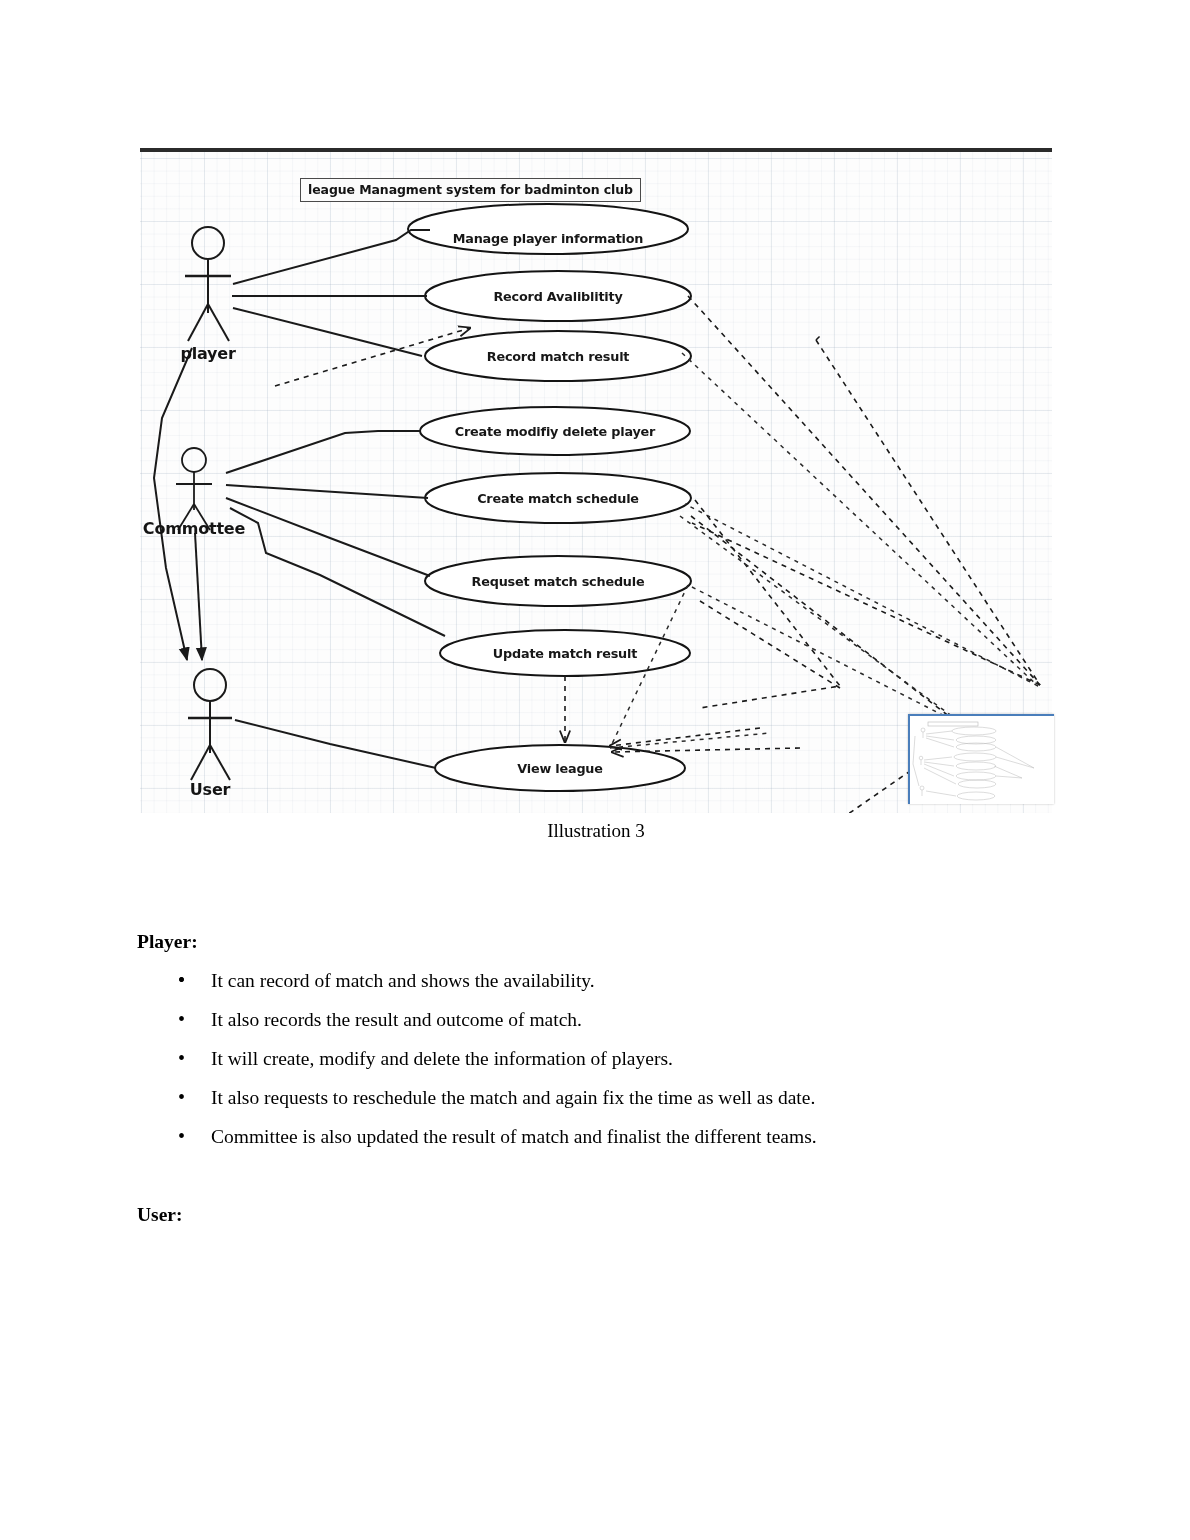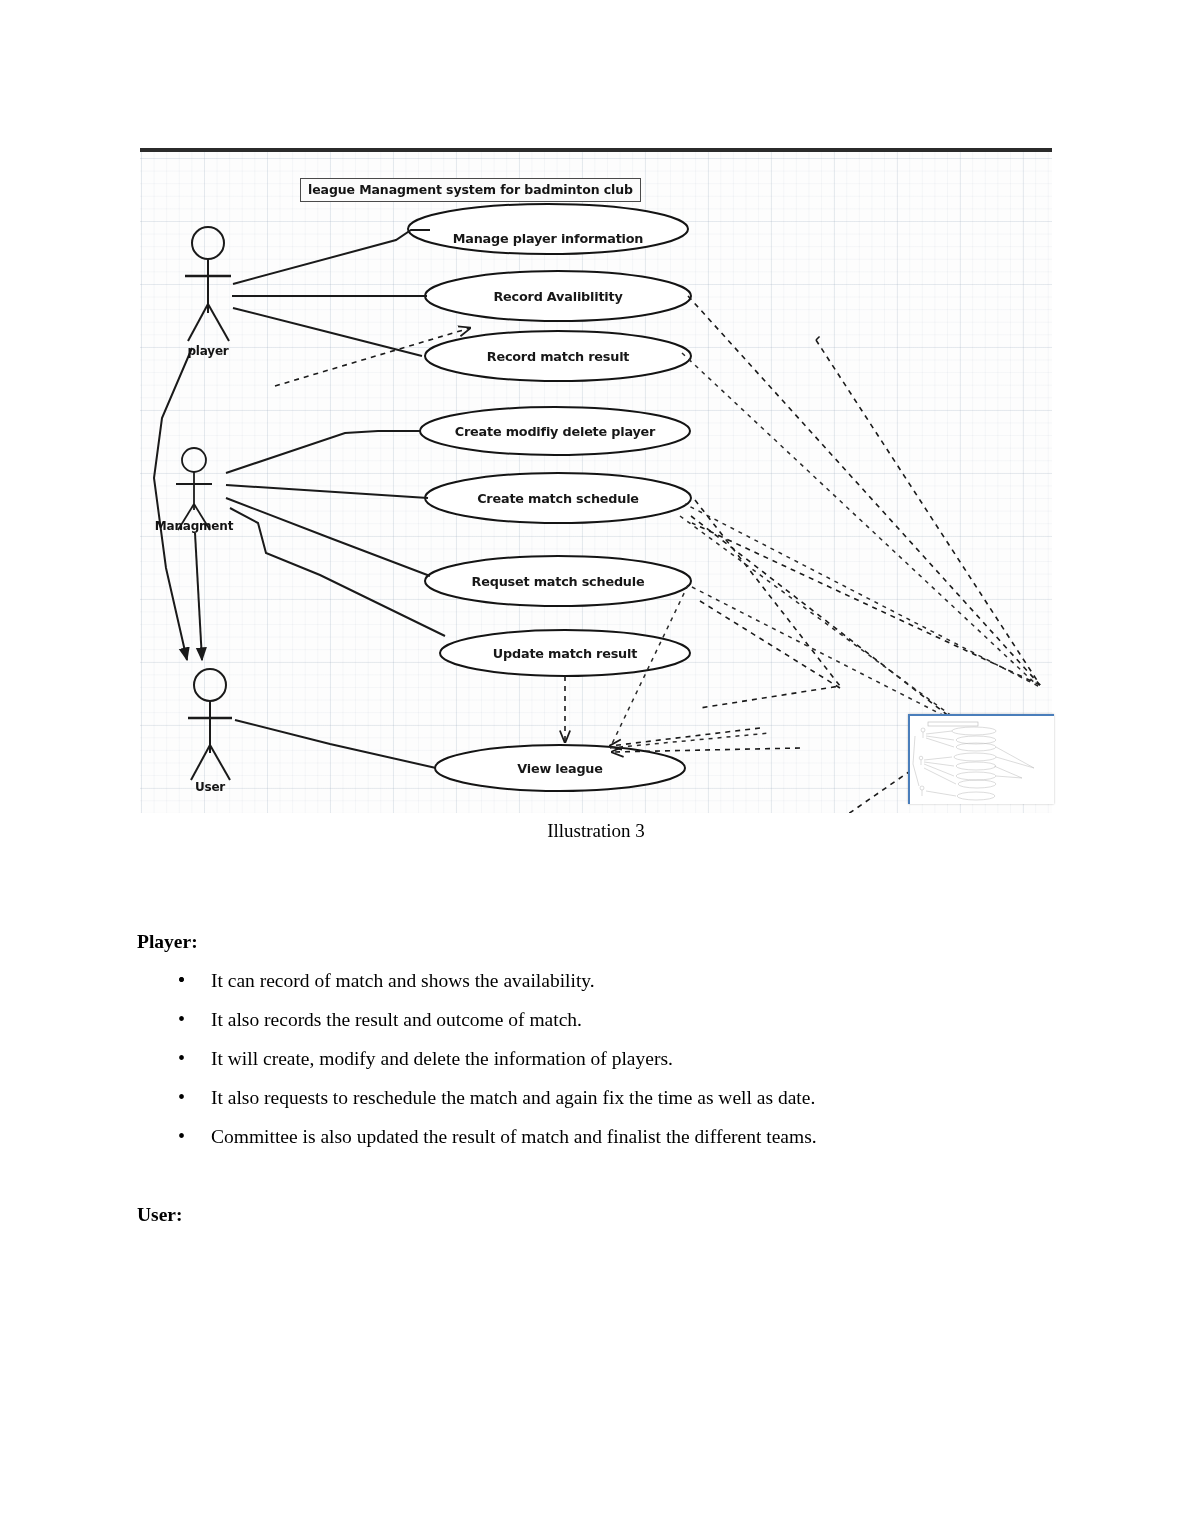--- a/index.html
+++ b/index.html
@@ -79,21 +79,21 @@
     font-size: 12.8px;
     font-weight: 600;
     color: #171717;
     white-space: nowrap;
     transform: translate(-50%, -50%);
     letter-spacing: -0.2px;
   }
   .actor-label {
     position: absolute;
     font-family: "DejaVu Sans", sans-serif;
-    font-size: 12px;
+    font-size: 16px;
     font-weight: 700;
     color: #141414;
     white-space: nowrap;
     transform: translateX(-50%);
     letter-spacing: -0.2px;
   }
 
   
   #thumbnail-panel {
     position: absolute;
@@ -274,21 +274,21 @@
     <div class="usecase-label" style="left:408px; top:81px;margin-top:9px;">Manage player information</div>
     <div class="usecase-label" style="left:418px; top:148px;">Record Avaliblitity</div>
     <div class="usecase-label" style="left:418px; top:208px;">Record match result</div>
     <div class="usecase-label" style="left:415px; top:283px;">Create modifiy delete player</div>
     <div class="usecase-label" style="left:418px; top:350px;">Create match schedule</div>
     <div class="usecase-label" style="left:418px; top:433px;">Requset match schedule</div>
     <div class="usecase-label" style="left:425px; top:505px;">Update match result</div>
     <div class="usecase-label" style="left:420px; top:620px;">View league</div>
 
     <div class="actor-label" style="left:68px; top:196px;">player</div>
-    <div class="actor-label" style="left:54px; top:371px;">Managment</div>
+    <div class="actor-label" style="left:54px; top:371px;">Commottee</div>
     <div class="actor-label" style="left:70px; top:632px;">User</div>
 
     <div id="thumbnail-panel">
       <svg width="144" height="88" viewBox="0 0 144 88">
         <rect x="0" y="0" width="144" height="88" fill="#ffffff"></rect>
         <rect x="18" y="6" width="50" height="4" fill="none" stroke="#b9b9b9" stroke-width="0.6"></rect>
         <g stroke="#b9b9b9" stroke-width="0.5" fill="none">
           <ellipse cx="64" cy="15" rx="22" ry="4"></ellipse>
           <ellipse cx="66" cy="24" rx="20" ry="4"></ellipse>
           <ellipse cx="66" cy="31" rx="20" ry="4"></ellipse>

